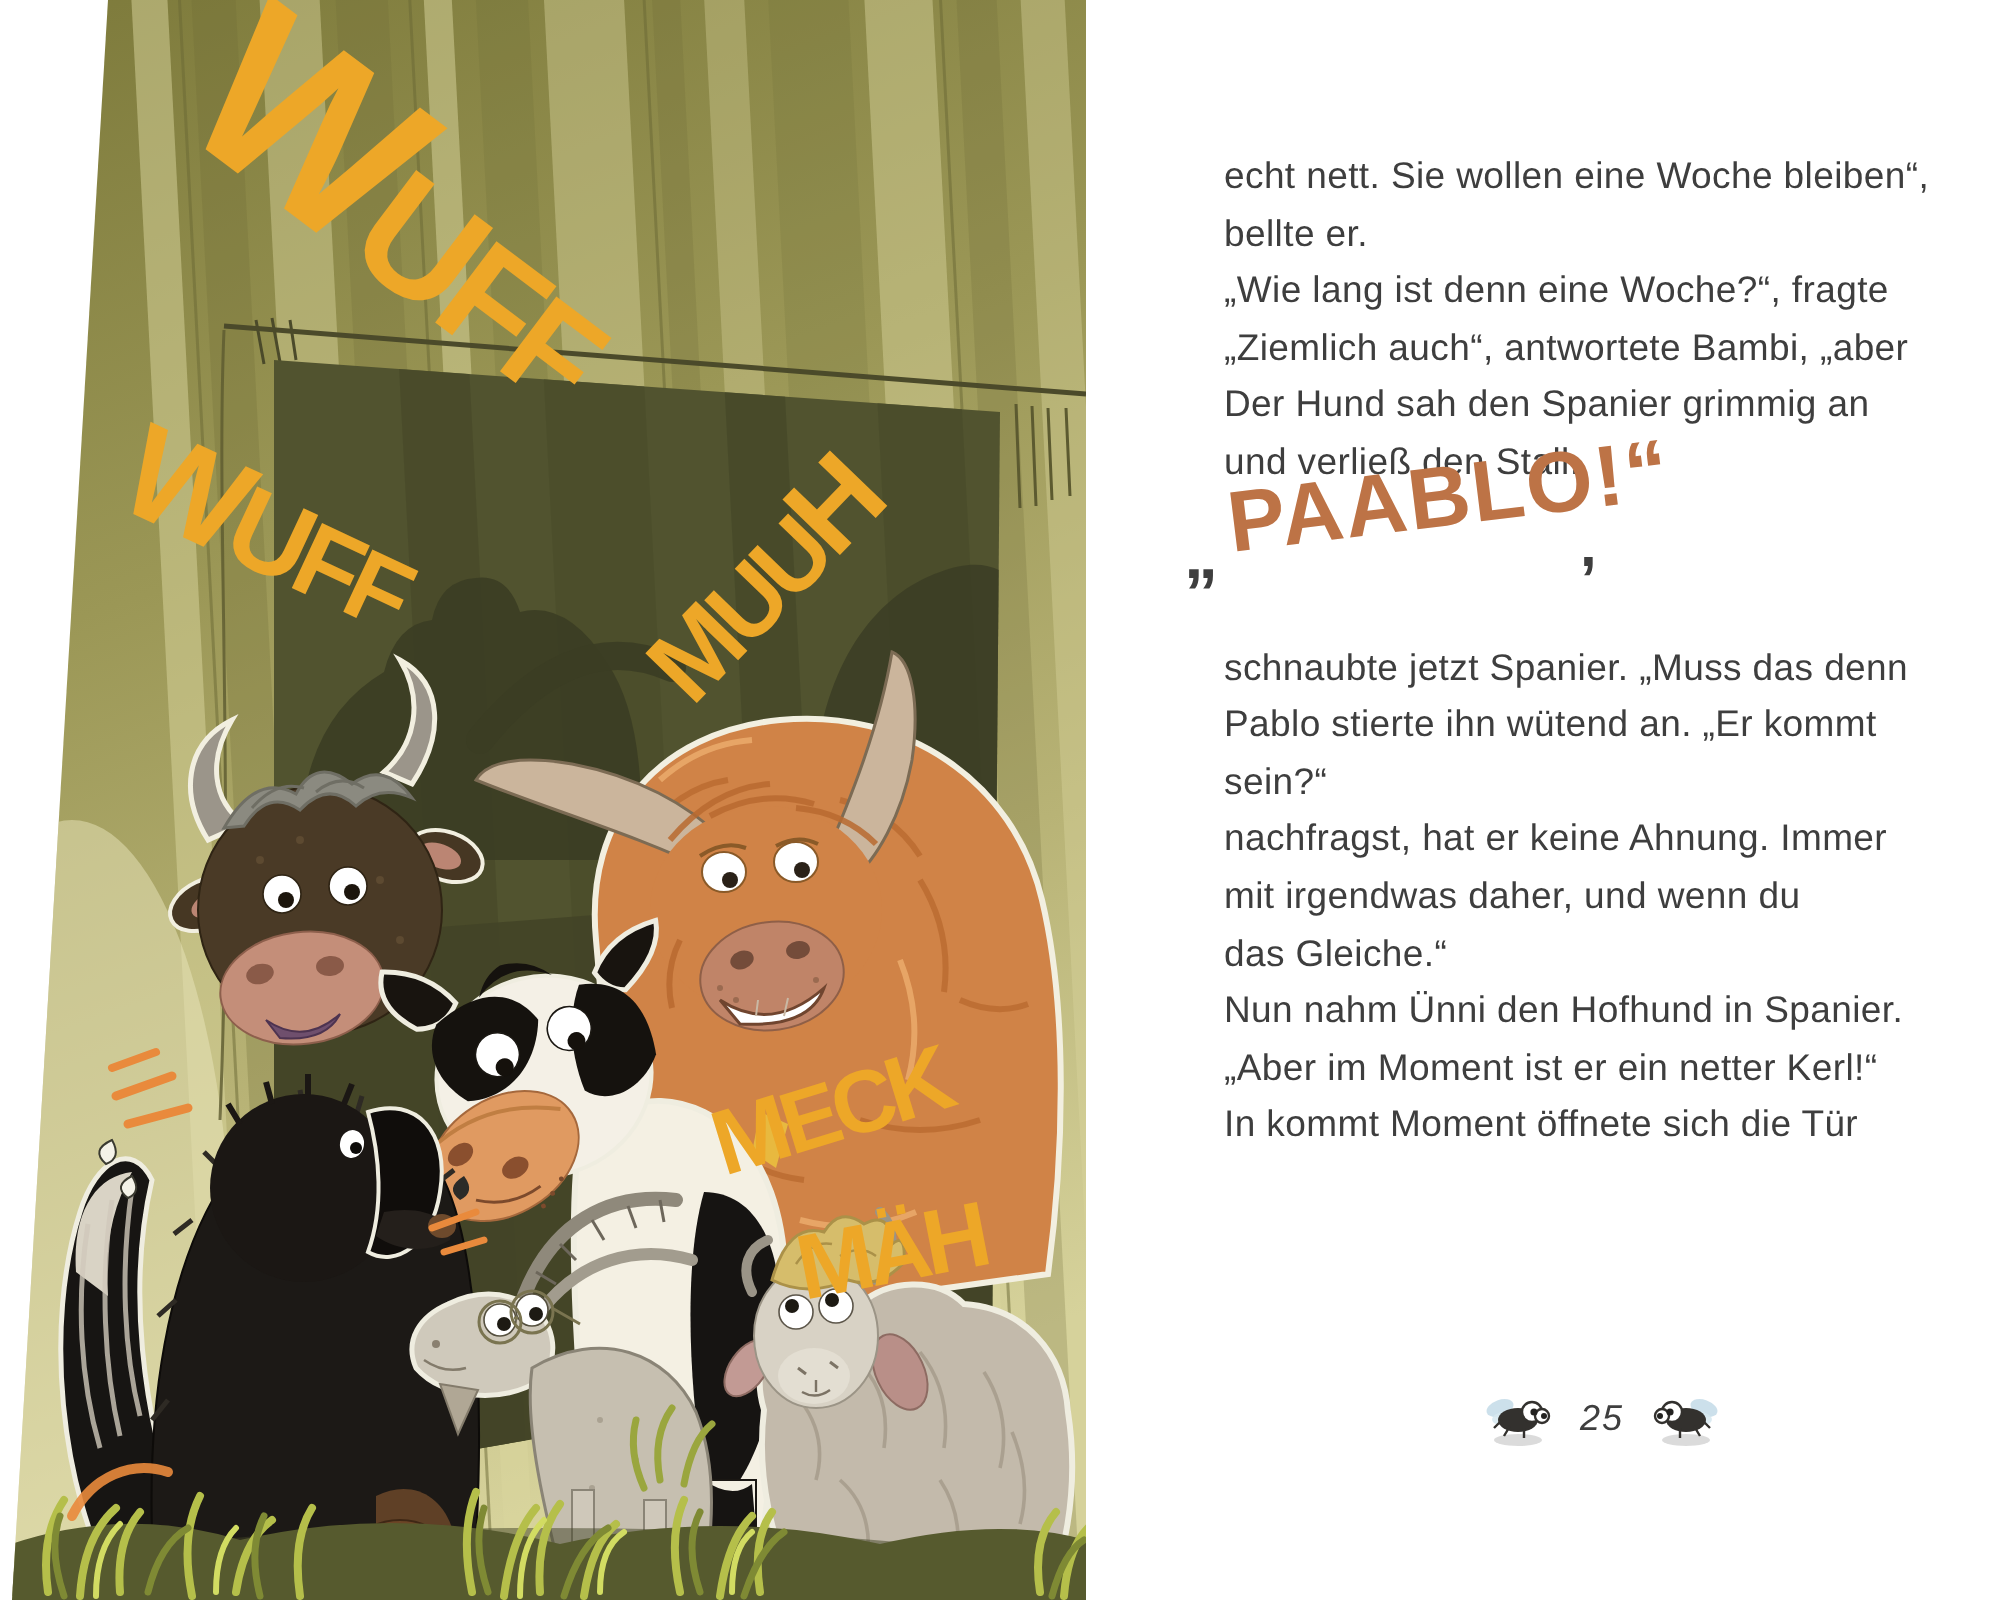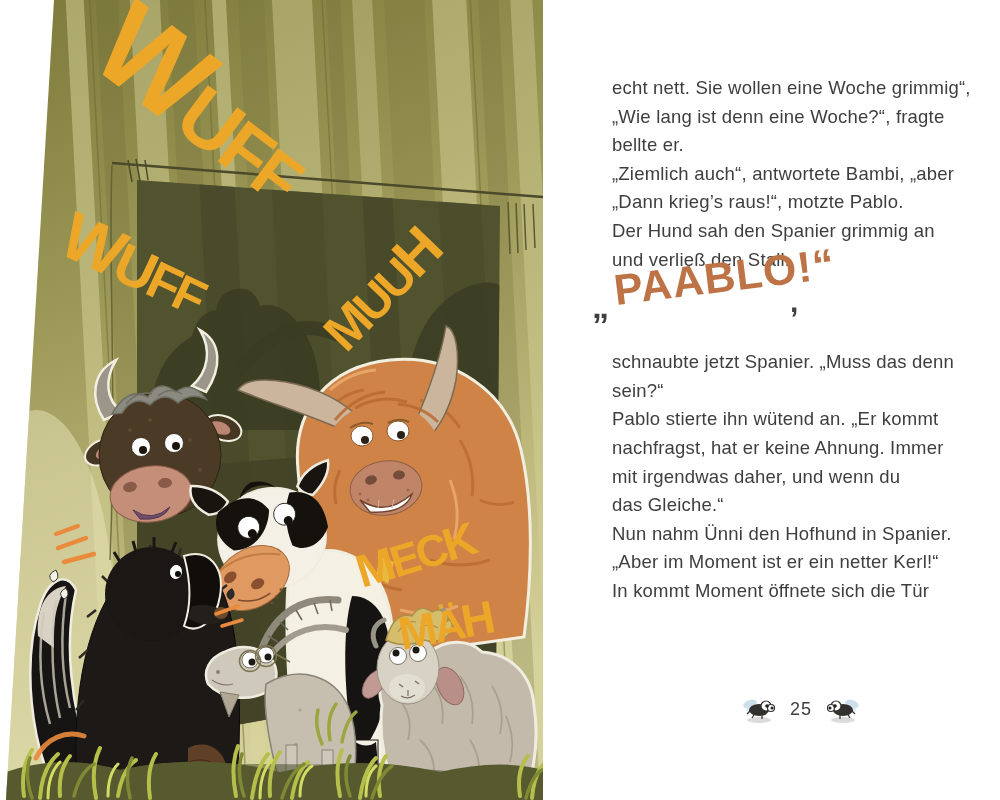--- a/index.html
+++ b/index.html
@@ -11,21 +11,21 @@
          font-size:18.5px;line-height:28.6px;letter-spacing:.2px;white-space:nowrap;}
   .sline{height:28.6px;}
   #shout{height:74px;position:relative;white-space:nowrap;}
   #shout .q-open{position:absolute;left:-20px;top:18px;font-size:34px;color:#3e3e3e;font-weight:bold;}
   #shout .shout-word{position:absolute;left:4px;top:2px;display:inline-block;
          font-size:43px;font-weight:bold;color:#bd7346;transform:rotate(-7deg);
          letter-spacing:1px;transform-origin:left bottom;}
   #shout .q-comma{position:absolute;left:178px;top:14px;font-size:30px;color:#3e3e3e;font-weight:bold;}
   #footer{position:absolute;left:612px;top:694px;width:378px;display:flex;
           align-items:center;justify-content:center;gap:14px;}
-  #page-num{font-size:18px;color:#3f3f3f;letter-spacing:1px;}
+  #page-num{font-size:18px;color:#3f3f3f;letter-spacing:1px;font-style:italic;}
   .fly{width:34px;height:30px;}
 </style>
 </head>
 <body>
 
 <div id="page">
 
   <svg id="illu" viewBox="0 0 560 800">
     <defs>
       <linearGradient id="wallG" x1="0" y1="0" x2="0.25" y2="1">
@@ -269,35 +269,34 @@
         <text transform="translate(86,62) rotate(37)"><tspan font-size="118">W</tspan><tspan font-size="80" dx="-4">U</tspan><tspan font-size="74" dx="-3.7">F</tspan><tspan font-size="68" dx="-3.4000000000000004">F</tspan></text>
         <text transform="translate(56,252) rotate(25)"><tspan font-size="66">W</tspan><tspan font-size="56" dx="-2.8000000000000003">U</tspan><tspan font-size="52" dx="-2.6">F</tspan><tspan font-size="50" dx="-2.5">F</tspan></text>
         <text transform="translate(346,354) rotate(-46)"><tspan font-size="52">M</tspan><tspan font-size="48" dx="-2.4000000000000004">U</tspan><tspan font-size="48" dx="-2.4000000000000004">U</tspan><tspan font-size="58" dx="-2.9000000000000004">H</tspan></text>
         <text transform="translate(362,588) rotate(-17)"><tspan font-size="46">M</tspan><tspan font-size="44" dx="-2.2">E</tspan><tspan font-size="44" dx="-2.2">C</tspan><tspan font-size="46" dx="-2.3000000000000003">K</tspan></text>
         <text transform="translate(402,650) rotate(-11)"><tspan font-size="46">M</tspan><tspan font-size="44" dx="-2.2">Ä</tspan><tspan font-size="46" dx="-2.3000000000000003">H</tspan></text>
       </g>
     </g>
   </svg>
 
   <div id="story">
-    <div class="sline">echt nett. Sie wollen eine Woche grimmig“,</div>
+    <div class="sline">echt nett. Sie wollen eine Woche bleiben“,</div>
+    <div class="sline">bellte er.</div>
     <div class="sline">„Wie lang ist denn eine Woche?“, fragte</div>
-    <div class="sline">bellte er.</div>
     <div class="sline">„Ziemlich auch“, antwortete Bambi, „aber</div>
-    <div class="sline">„Dann krieg’s raus!“, motzte Pablo.</div>
     <div class="sline">Der Hund sah den Spanier grimmig an</div>
     <div class="sline">und verließ den Stall.</div>
     <div id="shout">
       <span class="q-open">„</span>
       <span class="shout-word">PAABLO!“</span>
       <span class="q-comma">,</span>
     </div>
     <div class="sline">schnaubte jetzt Spanier. „Muss das denn</div>
+    <div class="sline">Pablo stierte ihn wütend an. „Er kommt</div>
     <div class="sline">sein?“</div>
-    <div class="sline">Pablo stierte ihn wütend an. „Er kommt</div>
     <div class="sline">nachfragst, hat er keine Ahnung. Immer</div>
     <div class="sline">mit irgendwas daher, und wenn du</div>
     <div class="sline">das Gleiche.“</div>
     <div class="sline">Nun nahm Ünni den Hofhund in Spanier.</div>
     <div class="sline">„Aber im Moment ist er ein netter Kerl!“</div>
     <div class="sline">In kommt Moment öffnete sich die Tür</div>
   </div>
 
   <div id="footer">
     <svg class="fly" viewBox="0 0 34 30">

